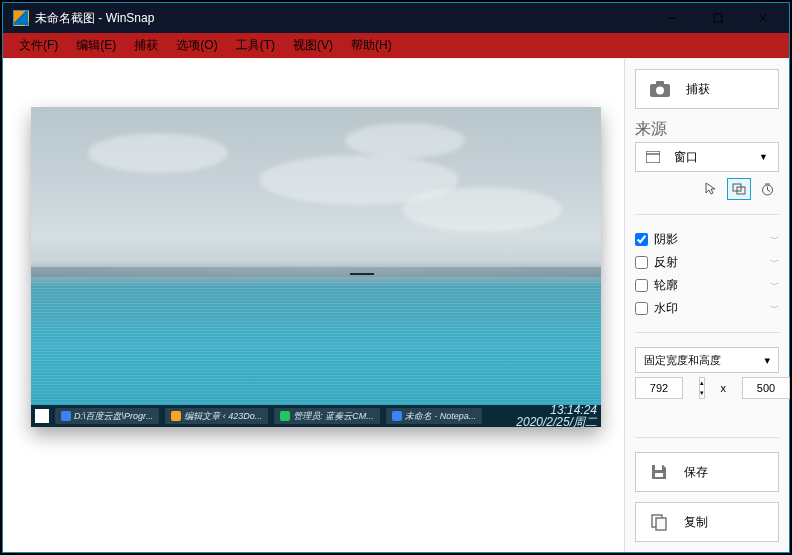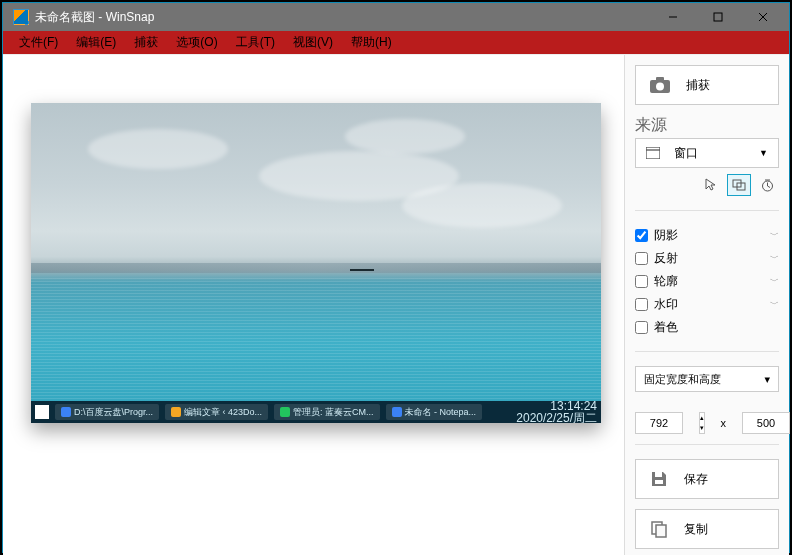--- a/index.html
+++ b/index.html
@@ -1,32 +1,32 @@
 <!DOCTYPE html>
 <html><head>
 <meta charset="utf-8">
 <style>
 * { box-sizing: border-box; margin: 0; padding: 0; }
 body { font-family: "Microsoft YaHei", "Segoe UI", sans-serif; font-size: 12px; background: #000; width: 792px; height: 555px; overflow: hidden; }
 .window { width: 788px; height: 551px; margin: 2px; background: #fff; display: flex; flex-direction: column; border: 1px solid #0f8ab5; }
-.titlebar { height: 30px; background: #737373; display: flex; align-items: center; padding: 0 4px; color: #fff; }
+.titlebar { height: 30px; background: #0f172a; display: flex; align-items: center; padding: 0 4px; color: #fff; }
 .titlebar .app-icon { width: 16px; height: 16px; margin: 0 6px; background: linear-gradient(135deg, #ff9800 40%, #0277bd 40%); border: 1px solid #fff3; }
 .titlebar .title { flex: 1; font-size: 12px; }
 .win-btns { display: flex; }
 .win-btn { width: 45px; height: 28px; display: flex; align-items: center; justify-content: center; color: #000; cursor: pointer; }
 .menubar { height: 26px; display: flex; align-items: center; padding: 0 8px; gap: 2px; background: #b91c1c; border-bottom: 1px solid #eee; }
 .menu-item { padding: 3px 8px; cursor: pointer; }
 .body { flex: 1; display: flex; }
 .canvas-area { flex: 1; background: #fff; padding: 48px 12px 12px 28px; display:flex; align-items:flex-start; }
 .screenshot { width: 570px; height: 320px; position: relative; box-shadow: 0 8px 18px rgba(0,0,0,0.35); overflow:hidden; }
 .sky { position:absolute; inset:0; background: linear-gradient(#b8c6cc 0%, #c7d3d8 25%, #d5dfe2 40%, #c8d5d9 48%, #9fb4bb 52%, #4fa3b8 56%, #3fb0c8 75%, #32a5be 100%); }
 .mountains { position:absolute; top:50%; left:0; right:0; height:10px; background: linear-gradient(90deg, #6a8490, #7d95a0, #6a8490); opacity:0.5; }
 .water-tex { position:absolute; top:54%; left:0; right:0; bottom:0; background: repeating-linear-gradient(0deg, rgba(255,255,255,0.12) 0 1px, transparent 1px 3px); }
 .boat { position:absolute; top:52%; left:56%; width:24px; height:2px; background:#1a2a30; }
-.taskbar { position:absolute; left:0; right:0; bottom:0; height:22px; background:#0a2a3a; display:flex; align-items:center; padding:0 4px; color:#cfe9f2; font-size:9px; gap:6px; }
+.taskbar { position:absolute; left:0; right:0; bottom:0; height:22px; background:#0a2a3a; display:flex; align-items:center; padding:0 4px; color:#cfe9f2; font-size:9px; gap:6px;font-style:italic; }
 .taskbar .start { width:14px; height:14px; background: conic-gradient(#fff 0 25%, #fff 0); display:flex; flex-wrap:wrap; }
 .taskbar .start span{ width:6px; height:6px; background:#fff; margin:0.5px;}
 .task-item { background: rgba(255,255,255,0.12); padding:1px 6px; border-radius:2px; display:flex; align-items:center; gap:3px; height:16px; }
 .task-item .dot{ width:10px; height:10px; background:#f5a623; border-radius:2px; }
 .task-item.blue .dot{ background:#3b82f6; }
 .task-item.green .dot{ background:#22c55e; }
 .taskbar .spacer{ flex:1; }
 .taskbar .clock{ text-align:right; line-height:1; font-size:12px; }
 .side { width: 165px; border-left: 1px solid #ddd; background:#fafafa; padding: 10px 10px; display:flex; flex-direction:column; gap:10px; }
 .big-btn { height: 40px; border:1px solid #ccc; background:#fff; display:flex; align-items:center; gap:16px; padding:0 14px; cursor:pointer; }
@@ -35,21 +35,21 @@
 .select-row .caret { margin-left:auto; font-size:9px; }
 .mode-icons { display:flex; justify-content:flex-end; gap:4px; margin-top:6px; }
 .mode-icon { width:24px; height:22px; border:1px solid transparent; display:flex; align-items:center; justify-content:center; cursor:pointer; }
 .mode-icon.sel { border-color:#17a2c8; background:#e6f6fb; }
 .effects { display:flex; flex-direction:column; gap:3px; }
 .effect-row { display:flex; align-items:center; height:20px; cursor:pointer; }
 .effect-row input { margin-right:6px; }
 .effect-row .chev { margin-left:auto; font-size:9px; color:#666; }
 .resize-select { height:26px; border:1px solid #ccc; background:#fff; display:flex; align-items:center; padding:0 8px; cursor:pointer; font-size:11px;}
 .resize-select .caret{ margin-left:auto; }
-.dim-row { display:flex; align-items:center; gap:16px; margin-top:20px; }
+.dim-row { display:flex; align-items:center; gap:16px; margin-top:4px; }
 .num-input { width:48px; height:22px; border:1px solid #ccc; text-align:center; font-size:11px; background:#fff;}
 .spinner { width:14px; height:22px; border:1px solid #ccc; background:#fff; display:flex; flex-direction:column; }
 .spinner span{ flex:1; text-align:center; font-size:7px; line-height:10px; cursor:pointer; }
 .dim-x { font-size:11px; }
 .sdiv{ height:1px; background:#e0e0e0; margin:4px 0;}
 svg { display:block; }
 .cloud{position:absolute;border-radius:50%;background:rgba(255,255,255,0.35);filter:blur(2px);}
 </style>
 </head>
 <body>
@@ -190,24 +190,20 @@
           <label class="effect-row">
               <input type="checkbox" style="">
               <span>轮廓</span>
               <span class="chev">﹀</span>
             </label>
           <label class="effect-row">
               <input type="checkbox" style="">
               <span>水印</span>
               <span class="chev">﹀</span>
             </label>
-          <label class="effect-row">
-              <input type="checkbox" style="">
-              <span>着色</span>
-            </label>
         </div>
       </div>
       <div class="sdiv"></div>
 
       <div>
         <div class="resize-select">
           <span>固定宽度和高度</span>
           <span class="caret">▾</span>
         </div>
         <div class="dim-row">

